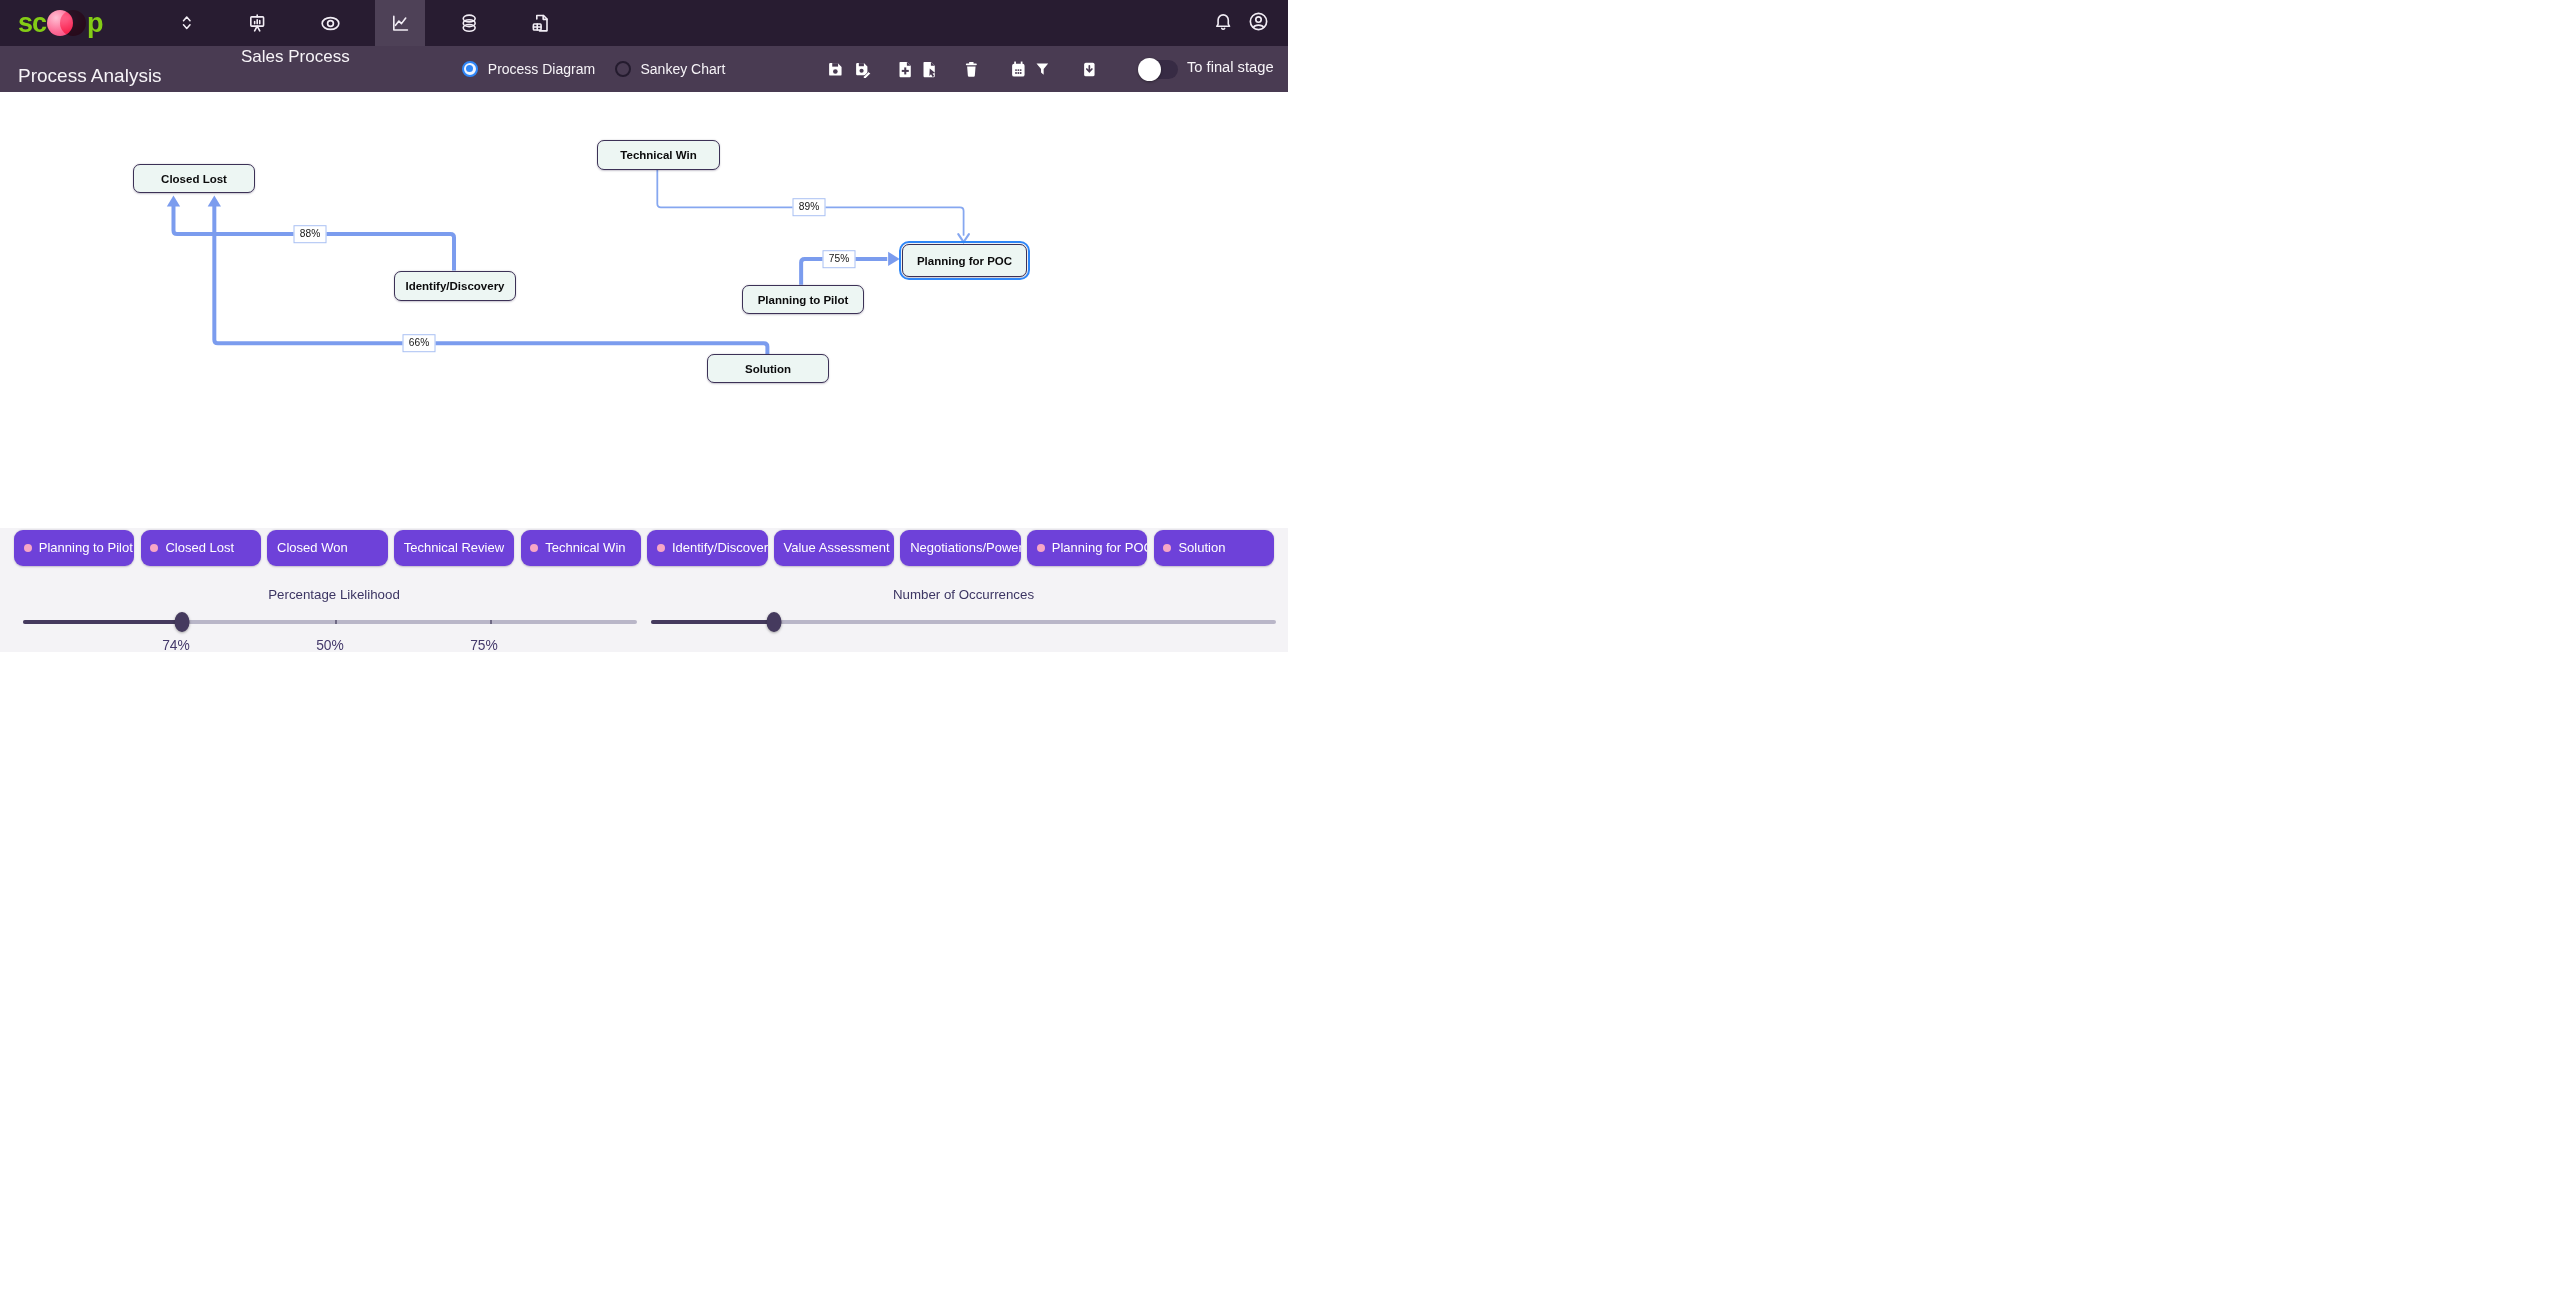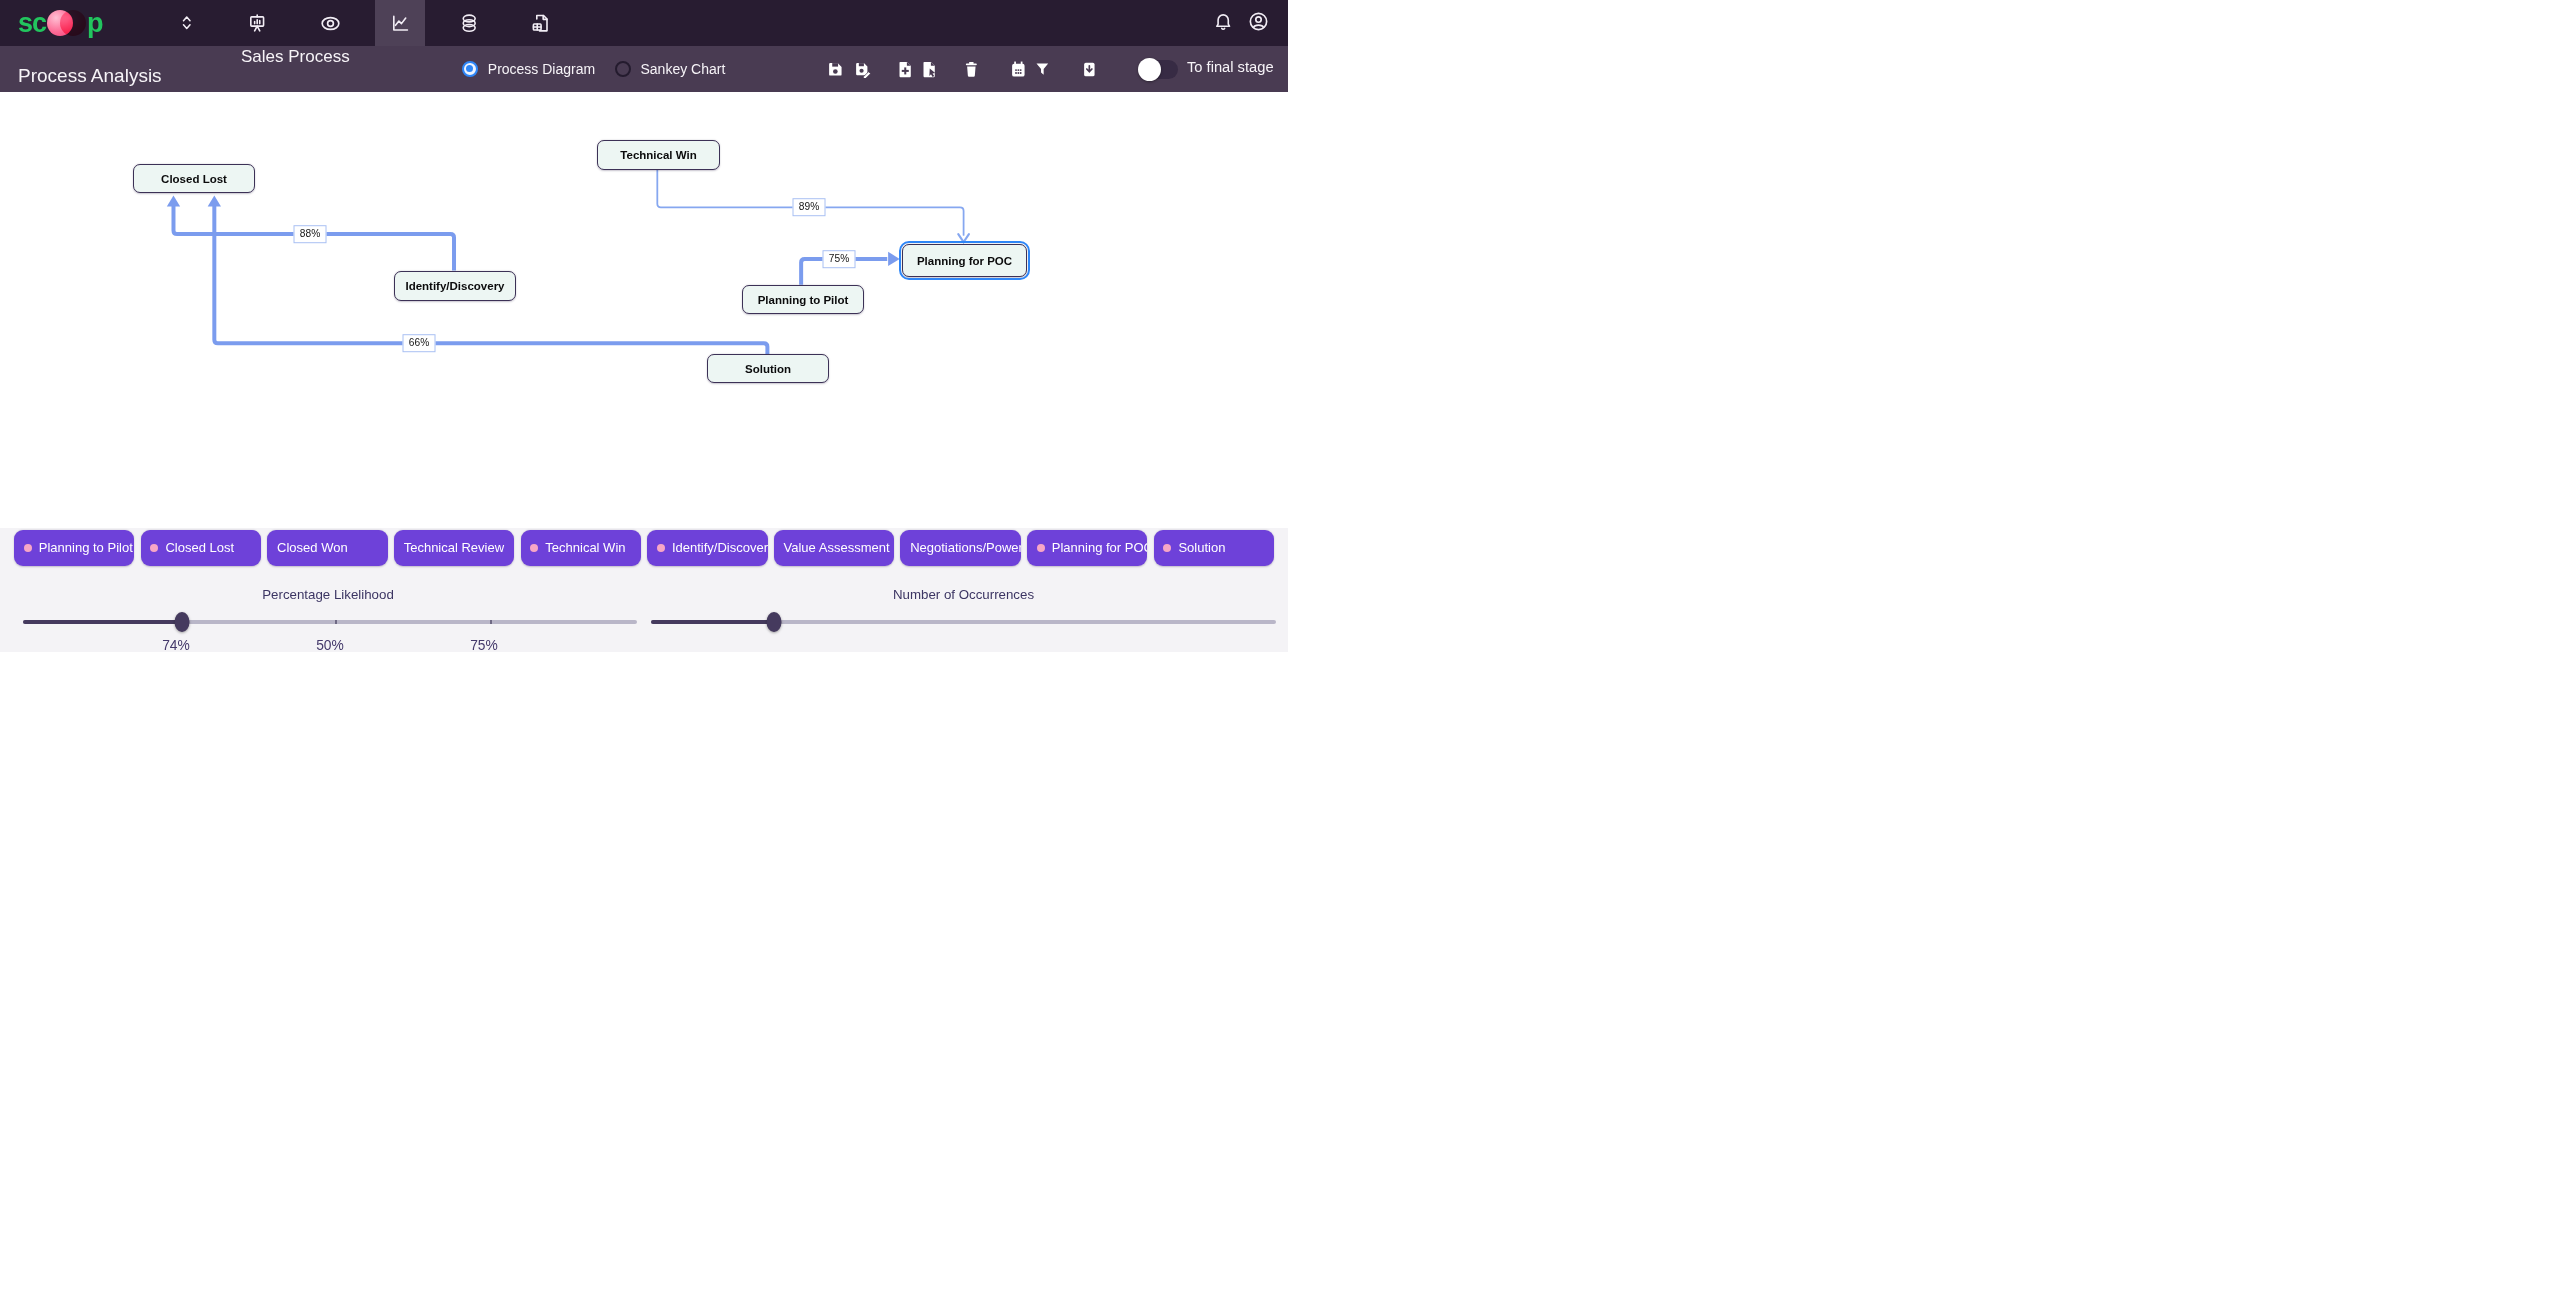--- a/index.html
+++ b/index.html
@@ -5,21 +5,21 @@
   * { box-sizing: border-box; margin: 0; padding: 0; }
   html, body { width: 1288px; height: 652px; overflow: hidden; }
   body { font-family: "Liberation Sans", sans-serif; background: #ffffff; position: relative; }
 
   
   .nav {
     position: absolute; top: 0; left: 0; width: 1288px; height: 46px;
     background: #281c31; display: flex; align-items: center;
   }
   .logo { display: flex; align-items: center; margin-left: 18px; user-select: none; }
-  .logo .ltxt { color: #22c55e; font-size: 27px; font-weight: 700; letter-spacing: -0.9px; }
+  .logo .ltxt { color: #84cc16; font-size: 27px; font-weight: 700; letter-spacing: -0.9px; }
   .logo .oo { position: relative; width: 39px; height: 27px; margin: 0 0.9px; }
   .logo .oo i {
     position: absolute; top: 0; width: 26px; height: 26px; border-radius: 50%;
     background: radial-gradient(circle at 35% 30%, #ffc0d4, #fd6d97 55%, #f43f77);
   }
   .logo .oo i:first-child { left: 0; }
   .logo .oo i:last-child { left: 13.3px; mix-blend-mode: multiply; }
   .nav-icons { display: flex; align-items: center; height: 46px; margin-left: 59px; }
   .nav-item { width: 50px; height: 46px; display: flex; align-items: center; justify-content: center; cursor: pointer; }
   .nav-item.active { background: #4e4157; }
@@ -304,21 +304,21 @@
     <div class="chip">
         <span class="dot"></span>
         <span>Planning for POC</span>
       </div>
     <div class="chip">
         <span class="dot"></span>
         <span>Solution</span>
       </div>
   </div>
 
-  <div class="slider-title" style="left:21px; width:614px;">Percentage Likelihood</div>
+  <div class="slider-title" style="left:27px; width:614px;">Percentage Likelihood</div>
   <div class="track" style="left:23px; width:614px;">
     <span class="fill" style="width:159px;"></span>
     <span class="tick" style="left:312px;"></span>
     <span class="tick" style="left:467px;"></span>
     <span class="thumb" style="left:159px;"></span>
   </div>
   <div class="pct-label" style="left:176px;">74%</div>
   <div class="pct-label" style="left:330px;">50%</div>
   <div class="pct-label" style="left:484px;">75%</div>
 

